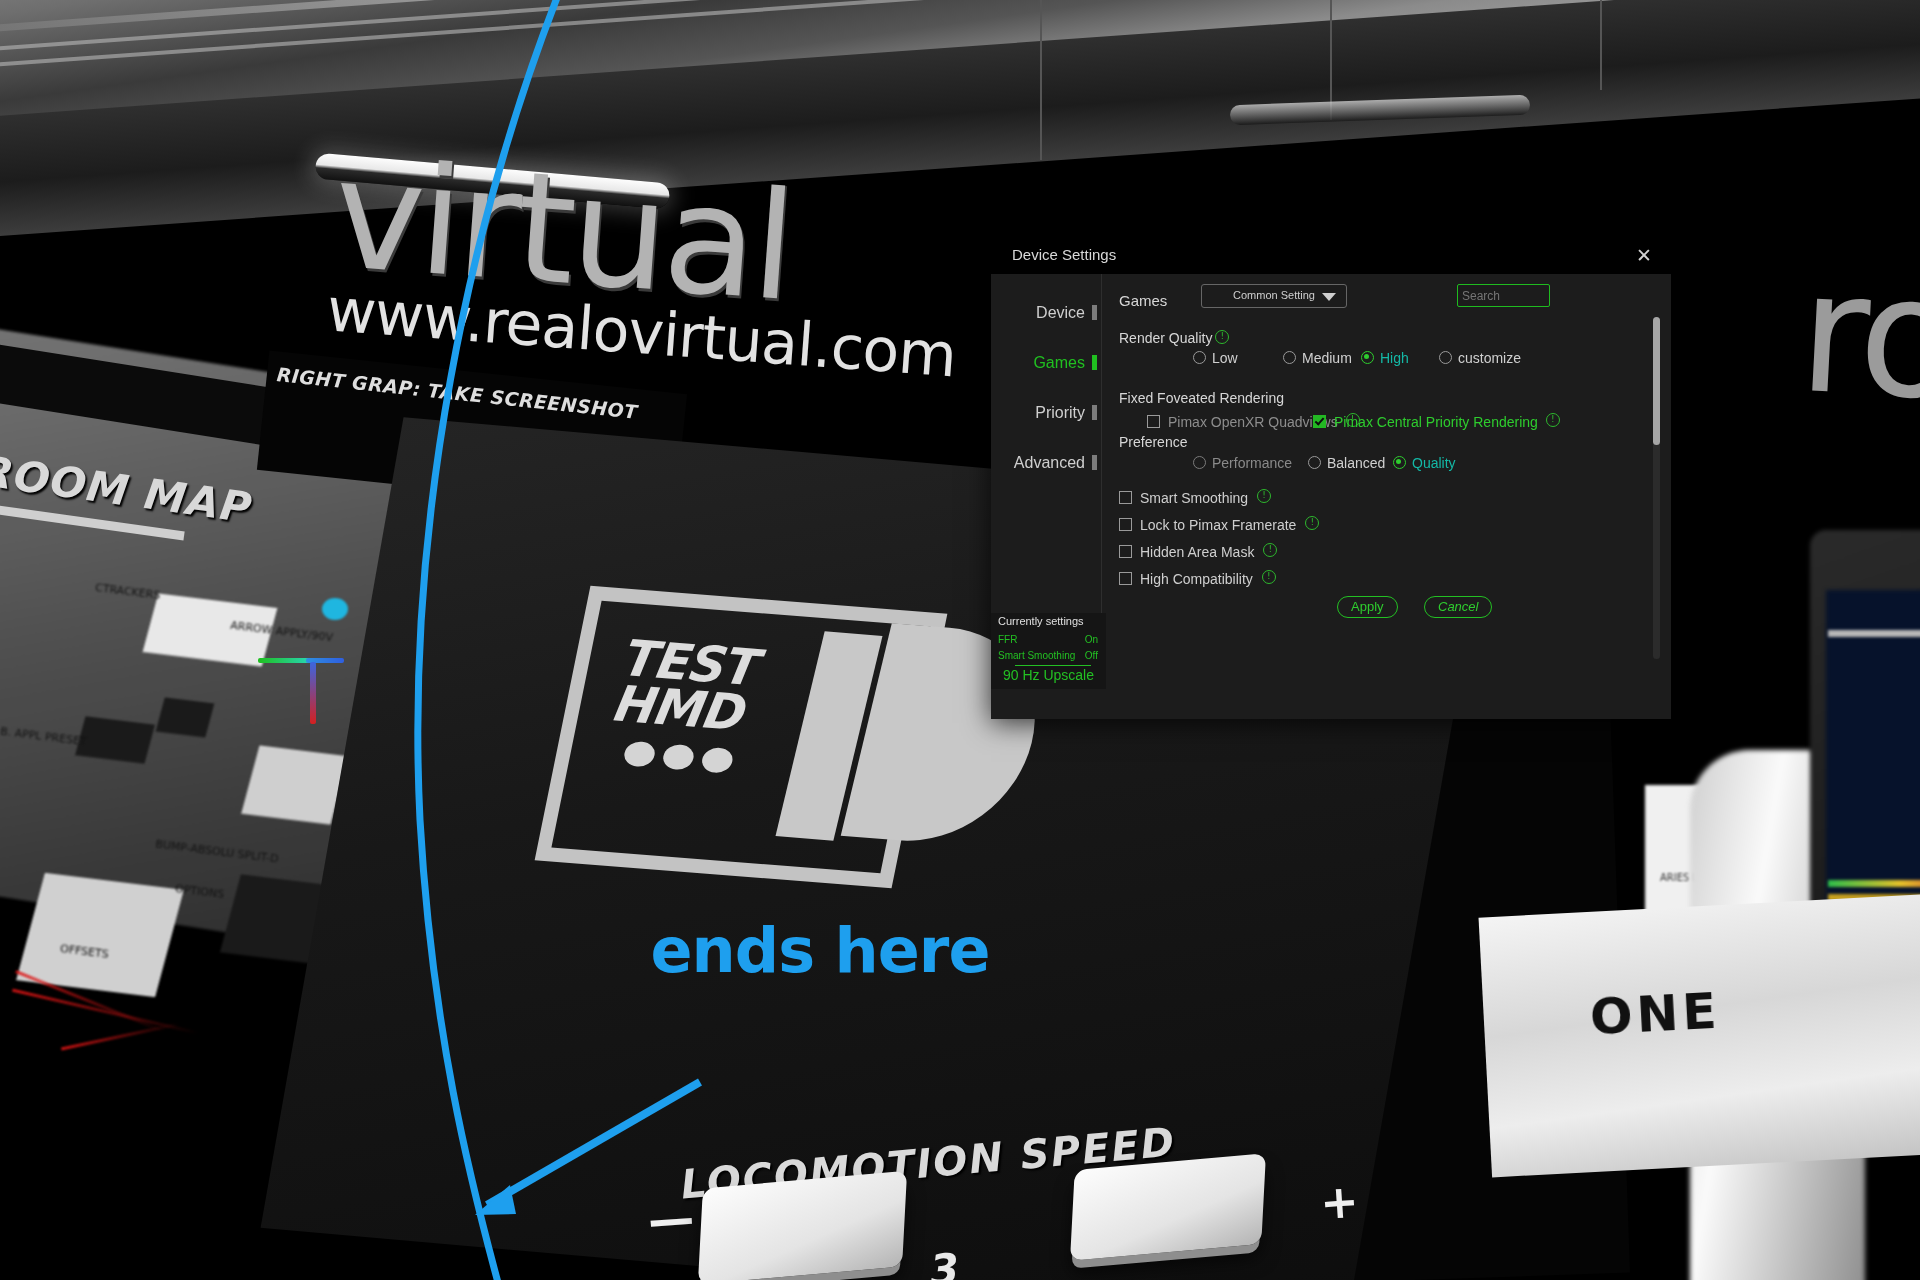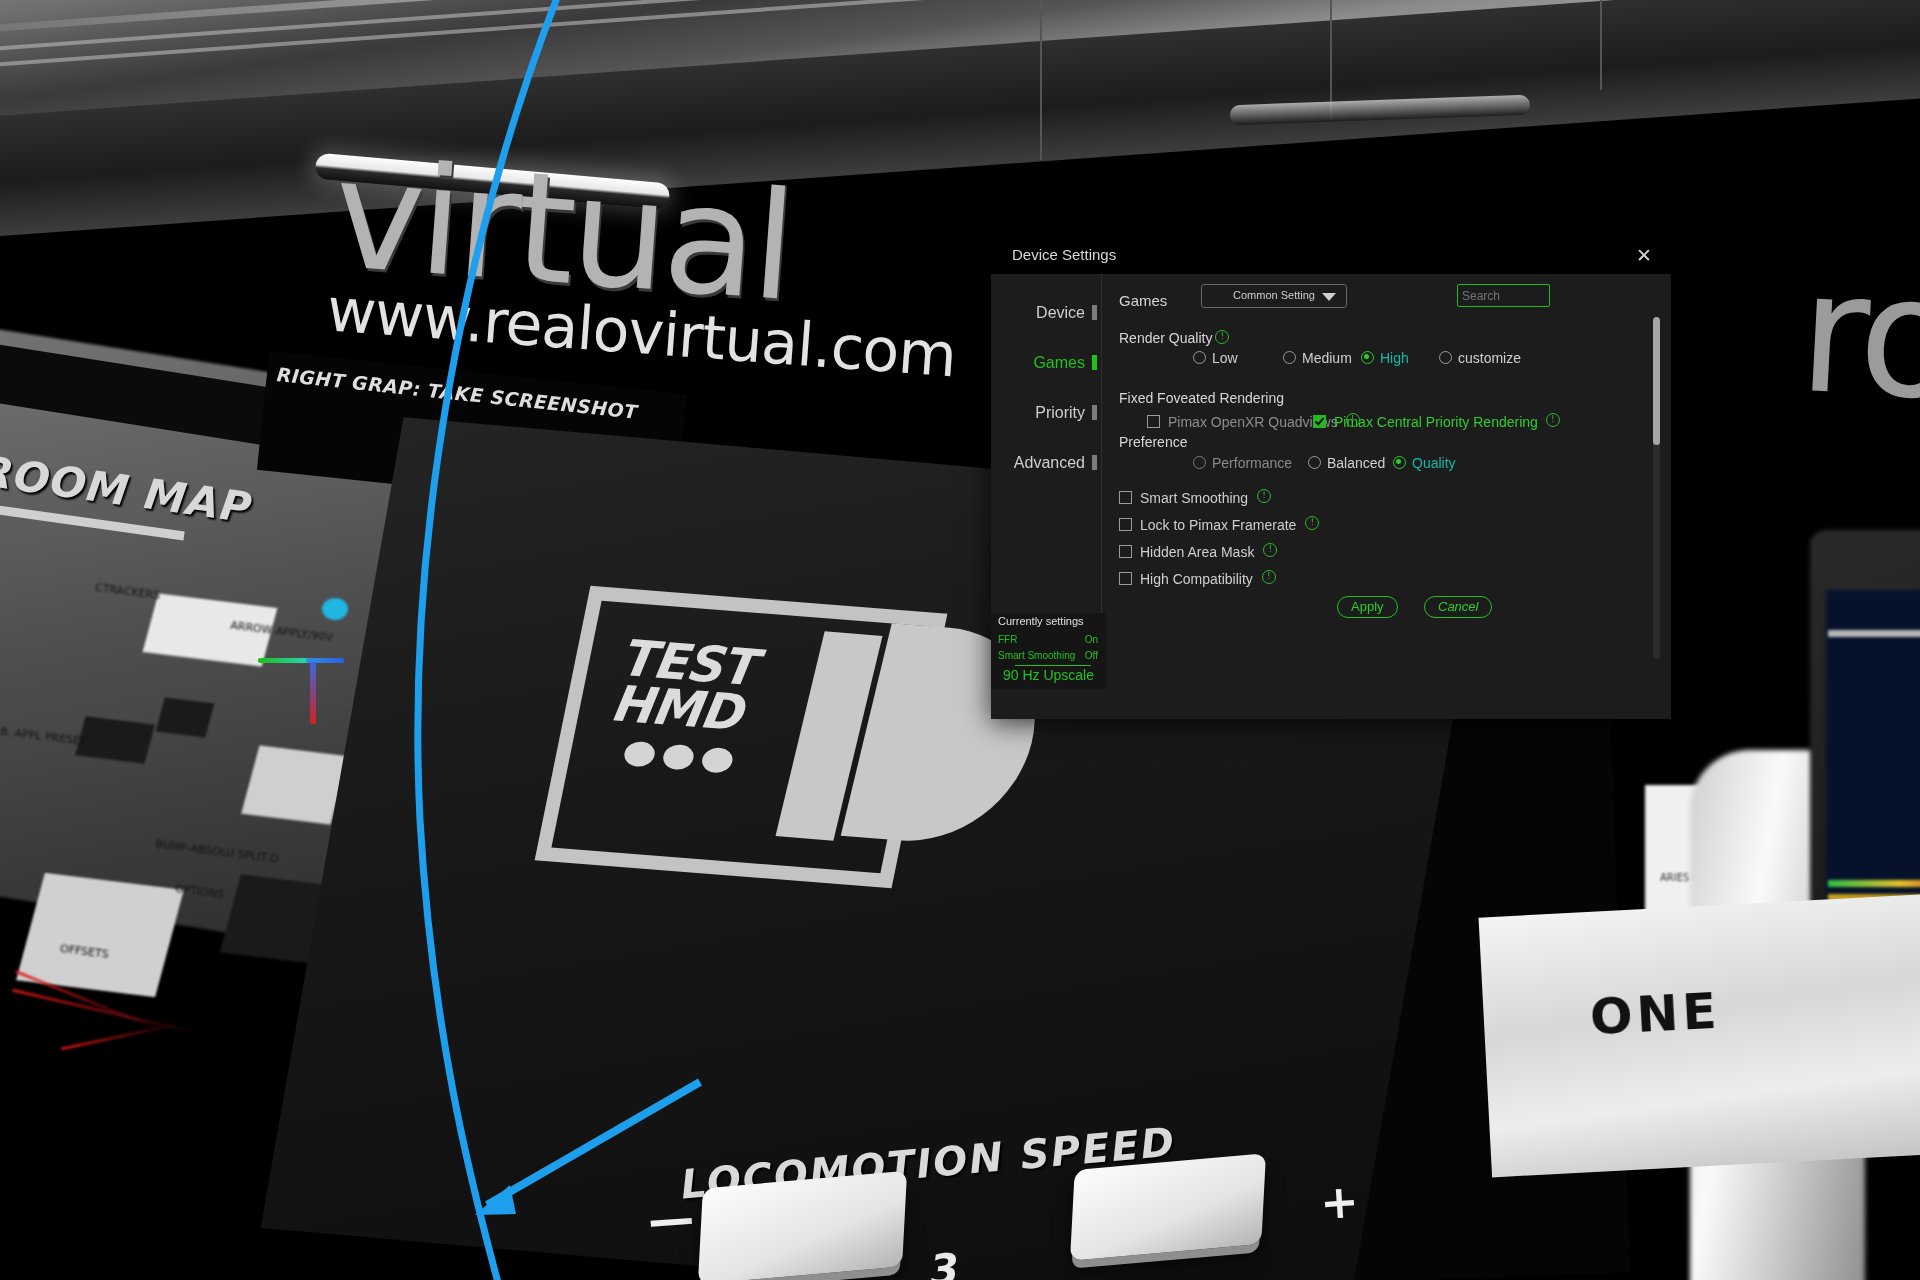--- a/index.html
+++ b/index.html
@@ -324,20 +324,21 @@
     <div class="loco-sign" style="left:1320px;top:1175px;transform:rotate(-4deg);">+</div>
     <div class="loco-num">3</div>
   </div>
 
   <svg class="anno" width="1920" height="1280" viewBox="0 0 1920 1280">
     <path d="M 560 -10 C 470 220, 405 520, 420 820 C 432 1030, 470 1180, 500 1290" fill="none" stroke="#1E9FEE" stroke-width="7"></path>
     <line x1="700" y1="1082" x2="487" y2="1205" stroke="#1E9FEE" stroke-width="8"></line>
     <polygon points="475,1215 510,1185 516,1214" fill="#1E9FEE"></polygon>
   </svg>
   <div class="fov-text">
+    <div>ends here</div>
   </div>
 
   <div class="dlg">
 
     <div class="dlg-title">
       <div class="t">Device Settings</div>
       <div class="dlg-close">✕</div>
     </div>
 
     <div class="dlg-body">

